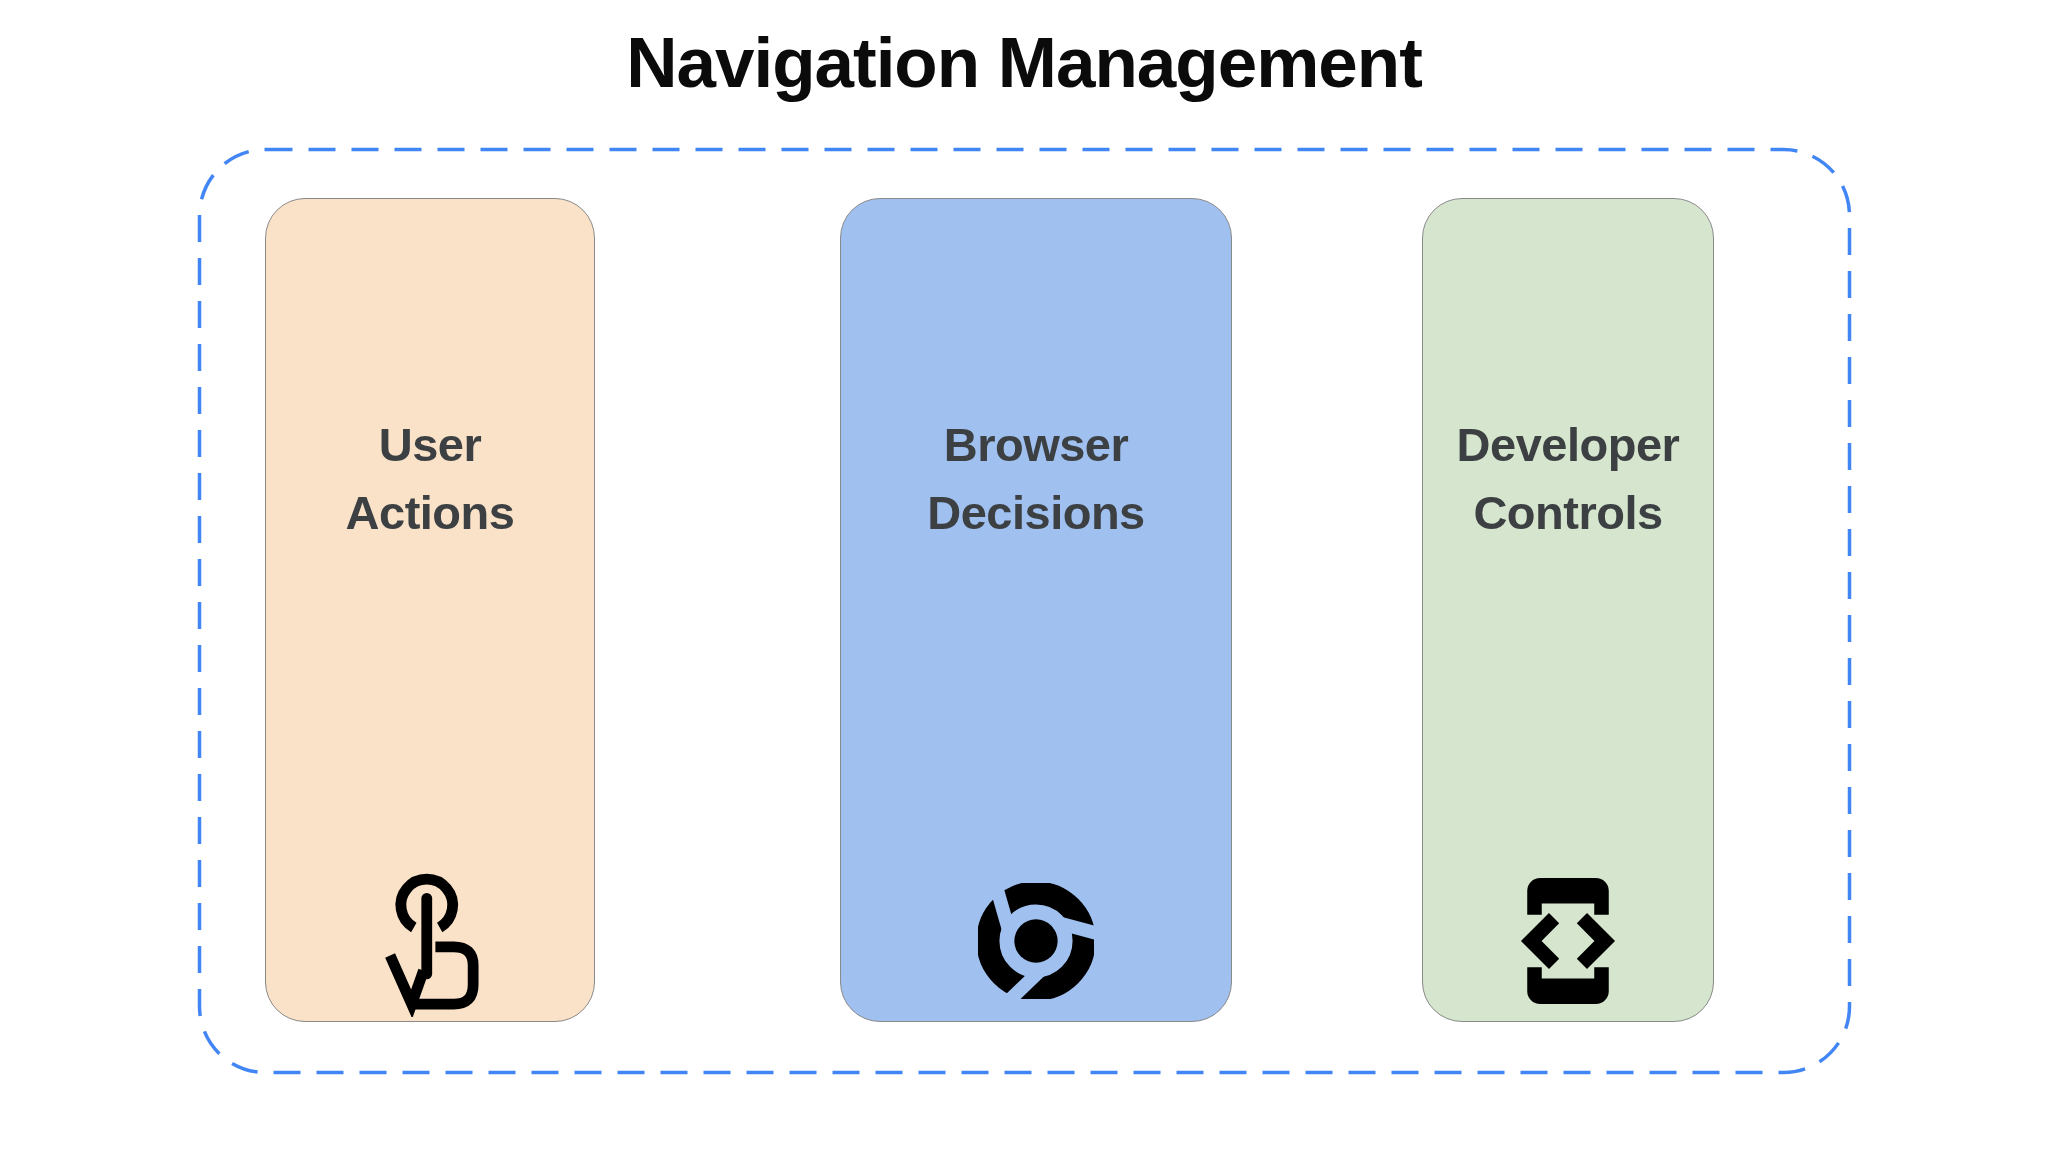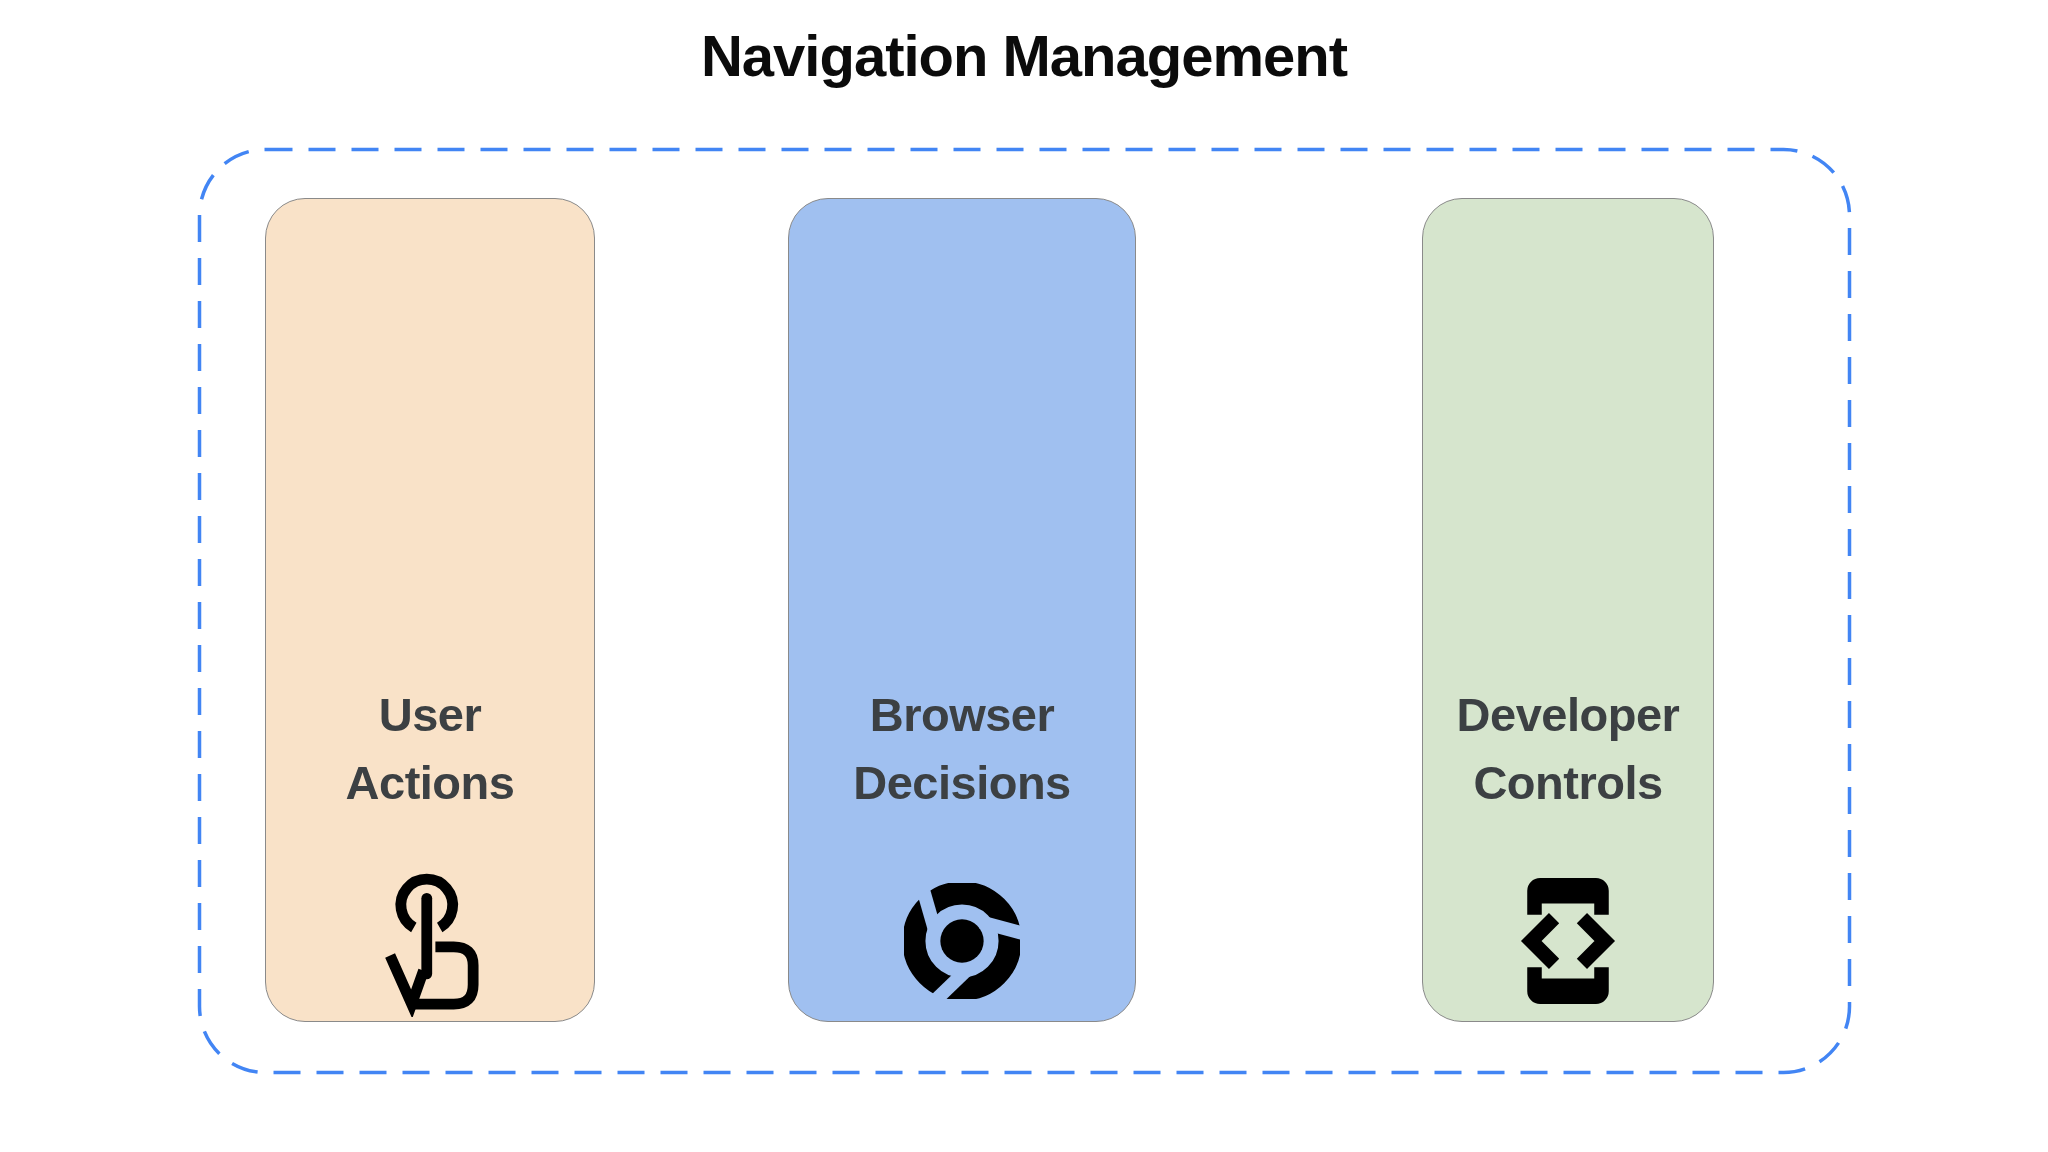--- a/index.html
+++ b/index.html
@@ -8,45 +8,45 @@
     width:2048px;height:1152px;
     background:#ffffff;
     font-family:"Liberation Sans","DejaVu Sans",sans-serif;
     overflow:hidden;
   }
   .title{
     position:absolute;
     top:22px;left:0;width:2048px;
     margin:0;
     text-align:center;
-    font-size:58px;
+    font-size:71px;
     font-weight:700;
     letter-spacing:-1px;
     color:#0b0b0b;
   }
   .frame-svg{
     position:absolute;
     left:197px;top:147px;
     width:1655px;height:928px;
   }
   .card{
     position:absolute;
     top:198px;
     height:824px;
     border:1px solid #8a8a8a;
     border-radius:40px;
     box-sizing:border-box;
     display:flex;
     flex-direction:column;
     align-items:center;
-    justify-content:flex-end;
+    justify-content:space-between;
     padding-top:212px;
   }
   .card-1{left:265px;width:330px;}
-  .card-2{left:788px;width:348px;}
+  .card-2{left:840px;width:392px;}
   .card-3{left:1422px;width:292px;}
   .card-label{
     font-size:47px;
     font-weight:700;
     line-height:1.45;
     letter-spacing:-0.5px;
     color:#3c4043;
     text-align:center;
     white-space:pre-line;
   }

